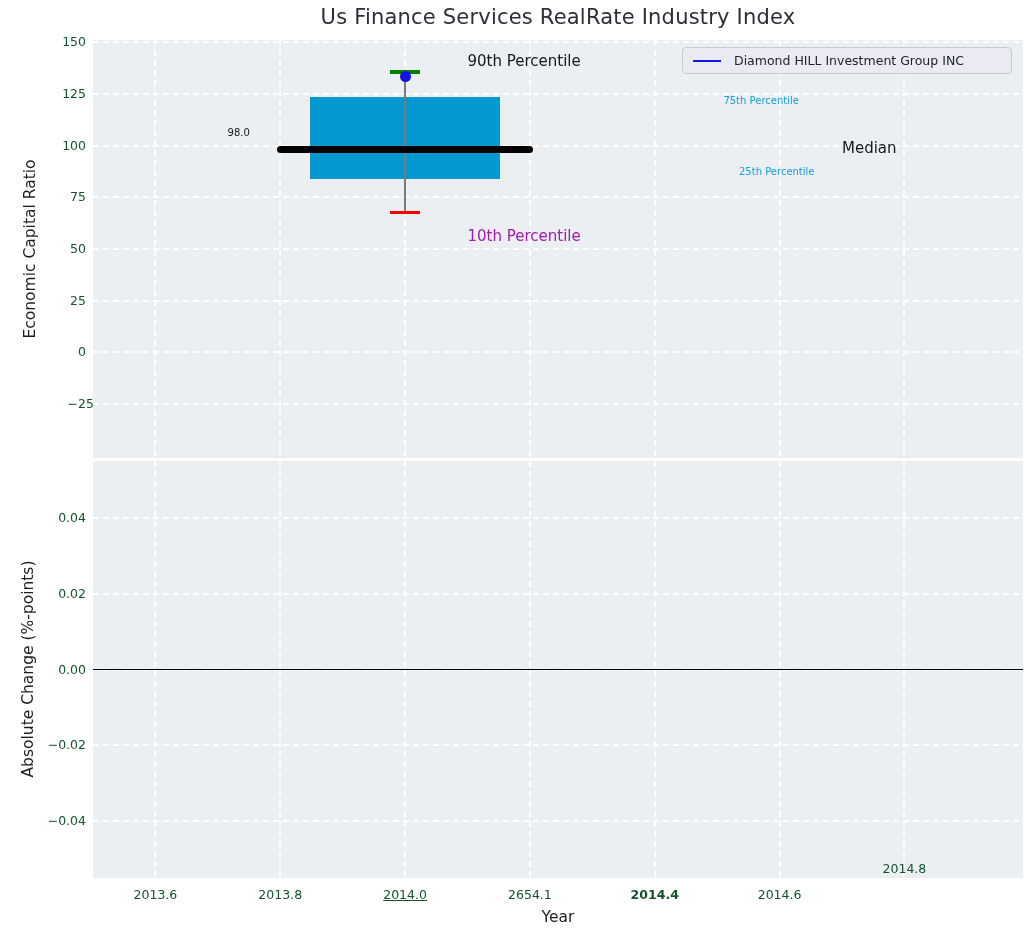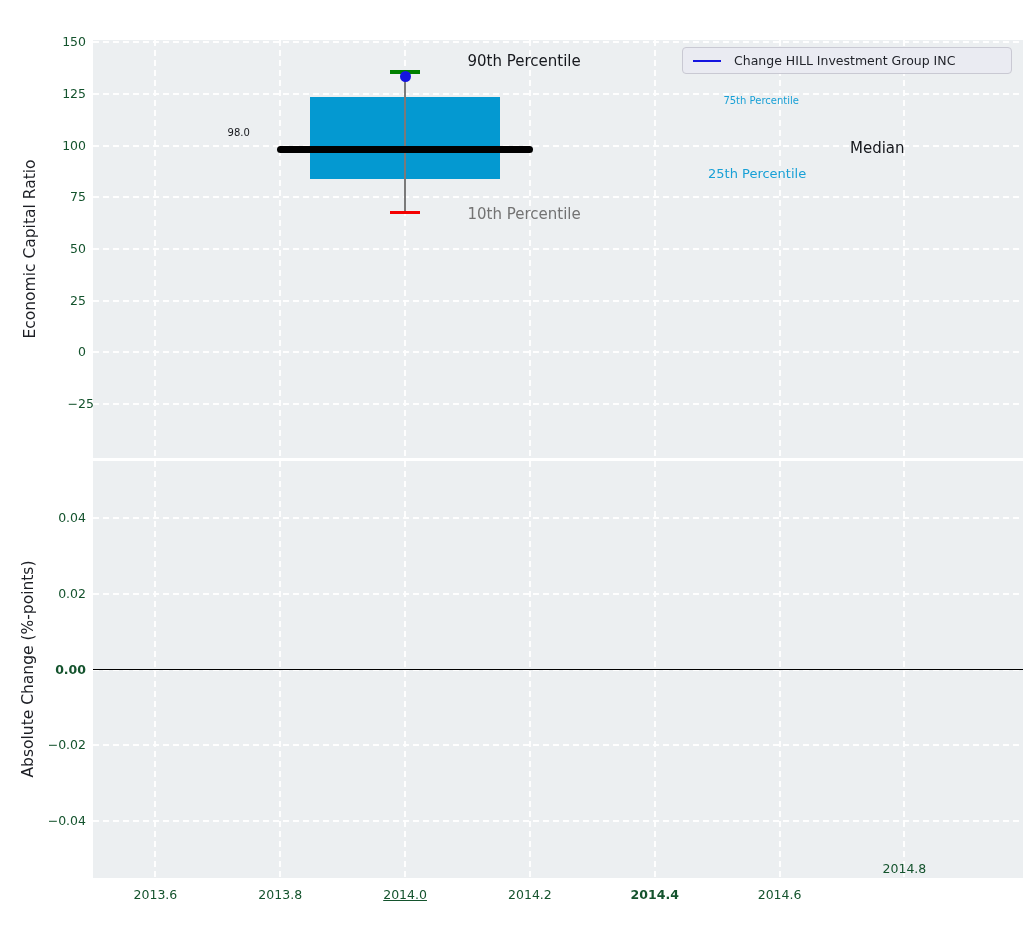--- a/index.html
+++ b/index.html
@@ -37,20 +37,21 @@
     display:flex; align-items:center; box-sizing:border-box; padding:0 10px;
   }
   #legend-line{width:28px; height:0; border-top:2px solid #1414e0; flex:none;}
   #legend-text{margin-left:13px; font-size:12.5px; color:#22242b; white-space:nowrap;}
   .ann{position:absolute; line-height:1; white-space:nowrap;}
 </style>
 </head>
 <body>
 
 <div id="fig">
+  <div id="title">Us Finance Services RealRate Industry Index</div>
 
   <div id="axes-top" class="axes">
       <div class="vgrid" style="left: 61.4161px; top: 0px; height: 418px; position: absolute;"></div>
       <div class="vgrid" style="left: 186.248px; top: 0px; height: 418px; position: absolute;"></div>
       <div class="vgrid" style="left: 311.081px; top: 0px; height: 418px; position: absolute;"></div>
       <div class="vgrid" style="left: 435.913px; top: 0px; height: 418px; position: absolute;"></div>
       <div class="vgrid" style="left: 560.745px; top: 0px; height: 418px; position: absolute;"></div>
       <div class="vgrid" style="left: 685.577px; top: 0px; height: 418px; position: absolute;"></div>
       <div class="vgrid" style="left: 810.409px; top: 0px; height: 418px; position: absolute;"></div>
       <div class="hgrid" style="top: 1.06931px; left: 0px; width: 930px; position: absolute;"></div>
@@ -61,62 +62,63 @@
       <div class="hgrid" style="top: 259.733px; left: 0px; width: 930px; position: absolute;"></div>
       <div class="hgrid" style="top: 311.465px; left: 0px; width: 930px; position: absolute;"></div>
       <div class="hgrid" style="top: 363.198px; left: 0px; width: 930px; position: absolute;"></div>
       <div style="left: 217.208px; top: 56.9059px; width: 189.745px; height: 81.7376px; background: rgb(4, 153, 209); position: absolute;"></div>
       <div style="left: 311.381px; top: 32.0743px; width: 1.4px; height: 140.713px; background: rgb(122, 122, 122); position: absolute;"></div>
       <div style="left: 184.128px; top: 106.173px; width: 255.906px; height: 7px; background: rgb(0, 0, 0); border-radius: 3.5px; position: absolute;"></div>
       <div style="left: 297.101px; top: 30.3743px; width: 29.9597px; height: 3.4px; background: rgb(0, 128, 0); position: absolute;"></div>
       <div style="left: 297.101px; top: 171.087px; width: 29.9597px; height: 3.4px; background: rgb(244, 0, 0); position: absolute;"></div>
       <div style="left: 306.581px; top: 31.3337px; width: 11px; height: 11px; background: rgb(20, 20, 224); border-radius: 50%; position: absolute;"></div>
       <div class="ann" style="left: 374.497px; top: 14.1347px; font-size: 15px; color: rgb(22, 24, 29); position: absolute;">90th Percentile</div>
-      <div class="ann" style="left: 374.497px; top: 167px; font-size: 15px; color: #737373; position: absolute; text-align: center;">10th Percentile</div>
+      <div class="ann" style="left: 374.497px; top: 189px; font-size: 15px; color: #a21caf; position: absolute; text-align: center;">10th Percentile</div>
       <div class="ann" style="left: 630.403px; top: 55.8446px; font-size: 10px; color: rgb(24, 160, 214); position: absolute;">75th Percentile</div>
-      <div class="ann" style="left: 615px; top: 126.822px; font-size: 13px; color: rgb(24, 160, 214); position: absolute;">25th Percentile</div>
-      <div class="ann" style="left: 748.993px; top: 101.252px; font-size: 15px; color: rgb(22, 24, 29); position: absolute; margin-left: 8px;">Median</div>
+      <div class="ann" style="left: 646px; top: 126.822px; font-size: 10px; color: rgb(24, 160, 214); position: absolute;">25th Percentile</div>
+      <div class="ann" style="left: 748.993px; top: 101.252px; font-size: 15px; color: rgb(22, 24, 29); position: absolute;">Median</div>
       <div class="ann" style="left: 118.591px; top: 88px; font-size: 10px; color: rgb(22, 24, 29); position: absolute; margin-left: 16px;">98.0</div>
     </div>
   <div id="axes-bottom" class="axes">
       <div class="vgrid" style="left: 61.4161px; top: 0px; height: 417px; position: absolute;"></div>
       <div class="vgrid" style="left: 186.248px; top: 0px; height: 417px; position: absolute;"></div>
       <div class="vgrid" style="left: 311.081px; top: 0px; height: 417px; position: absolute;"></div>
       <div class="vgrid" style="left: 435.913px; top: 0px; height: 417px; position: absolute;"></div>
       <div class="vgrid" style="left: 560.745px; top: 0px; height: 417px; position: absolute;"></div>
       <div class="vgrid" style="left: 685.577px; top: 0px; height: 417px; position: absolute;"></div>
       <div class="vgrid" style="left: 810.409px; top: 0px; height: 417px; position: absolute;"></div>
       <div class="hgrid" style="top: 55.8636px; left: 0px; width: 930px; position: absolute;"></div>
       <div class="hgrid" style="top: 131.682px; left: 0px; width: 930px; position: absolute;"></div>
       <div class="hgrid" style="top: 207.5px; left: 0px; width: 930px; position: absolute;"></div>
       <div class="hgrid" style="top: 283.318px; left: 0px; width: 930px; position: absolute;"></div>
       <div class="hgrid" style="top: 359.136px; left: 0px; width: 930px; position: absolute;"></div>
       <div style="left: 0px; top: 207.75px; width: 930px; height: 1.5px; background: rgb(0, 0, 0); position: absolute;"></div>
     </div>
 
   <div id="ylabel-top" class="ylabel">Economic Capital Ratio</div>
   <div id="ylabel-bottom" class="ylabel">Absolute Change (%-points)</div>
+  <div id="xlabel">Year</div>
 
   <div id="legend">
     <span id="legend-line"></span>
-    <span id="legend-text">Change HILL Investment Group INC</span>
+    <span id="legend-text">Diamond HILL Investment Group INC</span>
   </div>
 <div class="tick ytick" style="left: 8px; top: 36.0693px; position: absolute;">150</div>
     <div class="tick ytick" style="left: 8px; top: 87.802px; position: absolute; text-align: right;">125</div>
     <div class="tick ytick" style="left: 8px; top: 139.535px; position: absolute;">100</div>
     <div class="tick ytick" style="left: 8px; top: 191.267px; position: absolute;">75</div>
     <div class="tick ytick" style="left: 8px; top: 243px; position: absolute;">50</div>
     <div class="tick ytick" style="left: 8px; top: 294.733px; position: absolute;">25</div>
     <div class="tick ytick" style="left: 8px; top: 346.465px; position: absolute;">0</div>
     <div class="tick ytick" style="left: 16px; top: 398.198px; position: absolute;">−25</div>
     <div class="tick ytick" style="left: 8px; top: 511.864px; position: absolute;">0.04</div>
     <div class="tick ytick" style="left: 8px; top: 587.682px; position: absolute;">0.02</div>
-    <div class="tick ytick" style="left: 8px; top: 663.5px; position: absolute; font-weight: bold;">0.00</div>
+    <div class="tick ytick" style="left: 8px; top: 663.5px; position: absolute;">0.00</div>
     <div class="tick ytick" style="left: 8px; top: 739.318px; position: absolute;">−0.02</div>
     <div class="tick ytick" style="left: 8px; top: 815.136px; position: absolute;">−0.04</div>
     <div class="tick xtick" style="left: 110.416px; top: 889px; position: absolute;">2013.6</div>
     <div class="tick xtick" style="left: 235.248px; top: 889px; position: absolute;">2013.8</div>
     <div class="tick xtick" style="left: 360.081px; top: 889px; position: absolute; text-decoration: underline;">2014.0</div>
-    <div class="tick xtick" style="left: 484.913px; top: 889px; position: absolute;">2014.2</div>
+    <div class="tick xtick" style="left: 484.913px; top: 889px; position: absolute;">2654.1</div>
     <div class="tick xtick" style="left: 609.745px; top: 889px; position: absolute; font-weight: bold;">2014.4</div>
     <div class="tick xtick" style="left: 734.577px; top: 889px; position: absolute;">2014.6</div>
     <div class="tick xtick" style="left: 859.409px; top: 863px; position: absolute;">2014.8</div>
   </div>
 
 </body></html>

